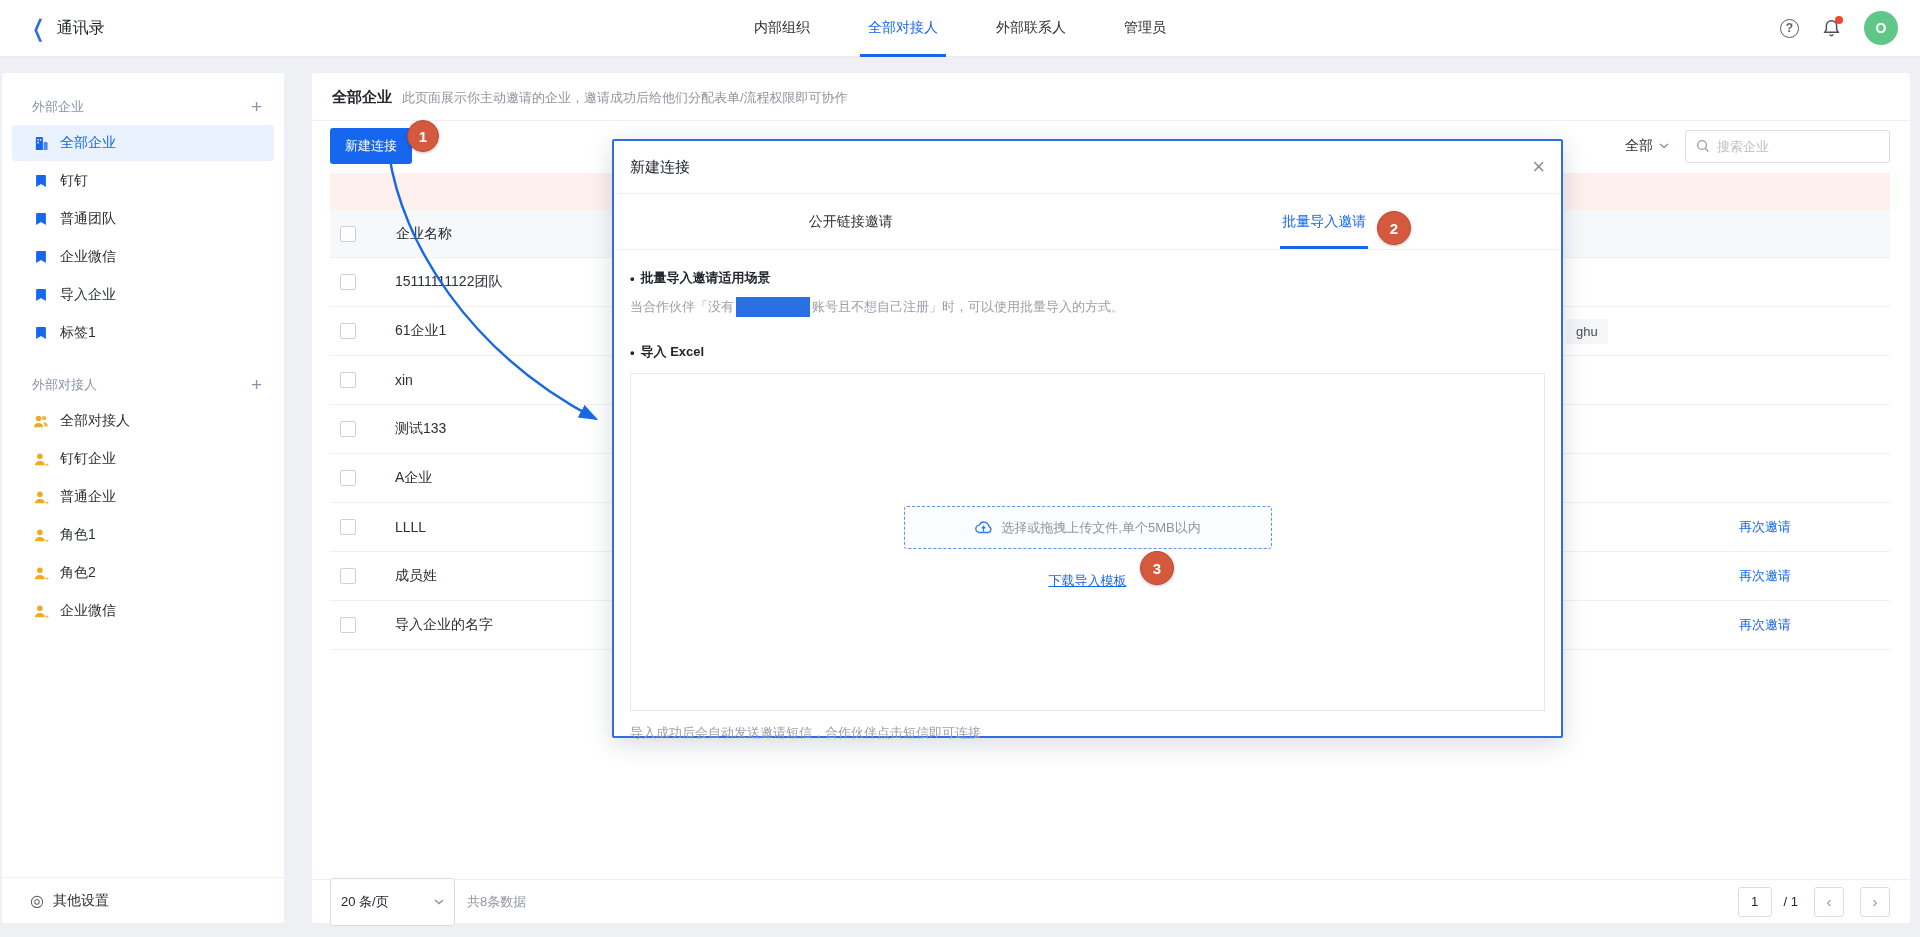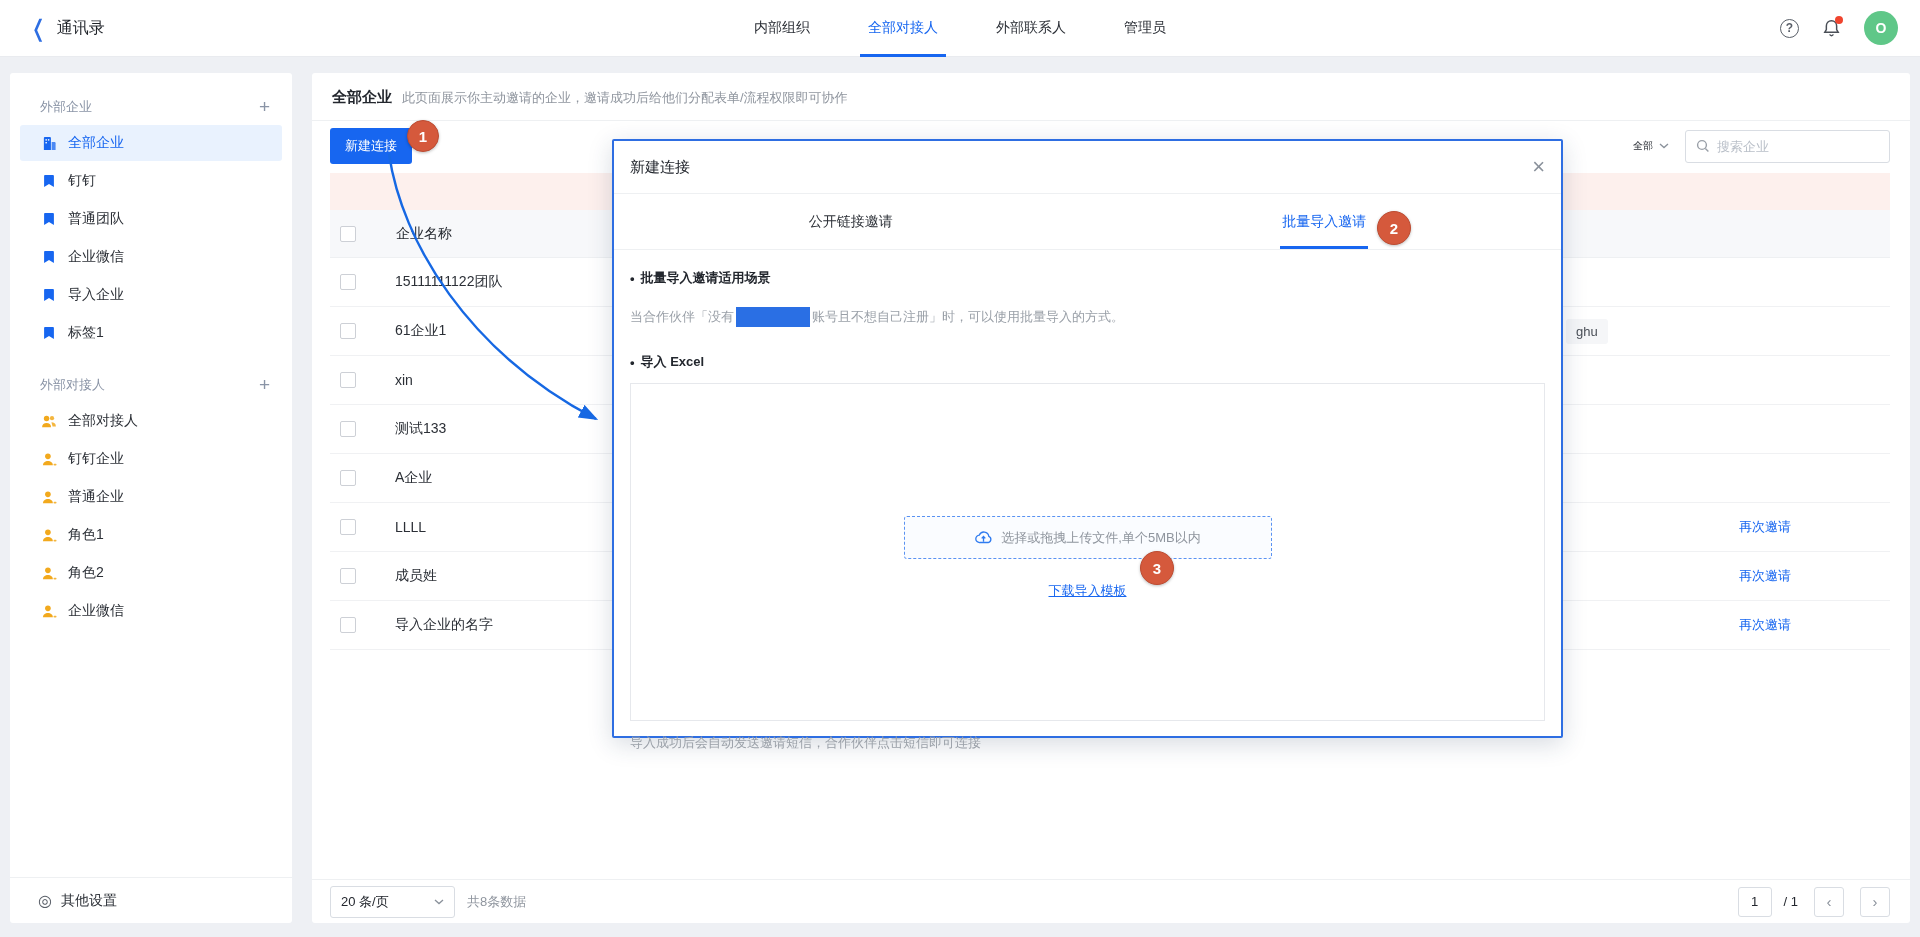--- a/index.html
+++ b/index.html
@@ -23,21 +23,21 @@
   .topbar-right{margin-left:auto;display:flex;align-items:center;gap:22px;padding-right:22px;}
   .help-ic{width:19px;height:19px;border:1.5px solid #595f68;border-radius:50%;display:flex;
     align-items:center;justify-content:center;font-size:12px;color:#595f68;font-weight:bold;}
   .bell-wrap{position:relative;display:flex;}
   .bell-dot{position:absolute;top:-2px;right:-1px;width:8px;height:8px;border-radius:50%;background:#f0442e;}
   .avatar{width:34px;height:34px;border-radius:50%;background:#5fc788;color:#fff;display:flex;
     align-items:center;justify-content:center;font-size:14px;font-weight:bold;}
 
   
   .workspace{position:absolute;top:57px;left:0;right:0;bottom:0;}
-  .sidebar{position:absolute;left:10px;top:16px;width:282px;bottom:14px;background:#fff;
+  .sidebar{position:absolute;left:2px;top:16px;width:282px;bottom:14px;background:#fff;
     border-radius:3px;padding-top:18px;}
   .sb-title{display:flex;align-items:center;justify-content:space-between;height:32px;
     padding:0 22px 0 30px;color:#8a94a6;font-size:13px;}
   .sb-plus{font-size:19px;color:#8a94a6;cursor:pointer;font-weight:300;}
   .sb-item{margin:2px 10px;height:36px;border-radius:3px;display:flex;align-items:center;
     gap:11px;padding-left:21px;font-size:14px;color:#2b2f36;cursor:pointer;}
   .sb-item.selected{background:#e9f2fe;color:#1766f0;}
   .sb-ic{display:flex;width:16px;height:16px;align-items:center;justify-content:center;}
   .ic-blue{color:#1766f0;} .ic-yellow{color:#f2a91d;}
   .sb-section-gap{height:16px;}
@@ -46,39 +46,39 @@
   .gear{font-size:16px;color:#595f68;line-height:1;}
 
   .main{position:absolute;left:312px;right:10px;top:16px;bottom:14px;background:#fff;border-radius:3px;}
   .m-header{display:flex;align-items:baseline;gap:10px;padding:15px 20px 13px;border-bottom:1px solid #eef0f2;}
   .m-title{font-size:15px;font-weight:bold;color:#23272e;}
   .m-sub{font-size:13px;color:#8f959e;}
   .m-toolbar{display:flex;align-items:center;padding:8px 20px 6px 18px;height:48px;}
   .btn-primary{background:#1766f0;color:#fff;border:none;border-radius:3px;font-size:13px;
     padding:9px 15px;cursor:pointer;font-family:inherit;}
   .toolbar-right{margin-left:auto;display:flex;align-items:center;gap:16px;}
-  .filter{display:flex;align-items:center;gap:6px;font-size:10px;color:#2b2f36;cursor:pointer;}
+  .filter{display:flex;align-items:center;gap:6px;font-size:14px;color:#2b2f36;cursor:pointer;}
   .searchbox{width:205px;height:33px;border:1px solid #d9dde3;border-radius:3px;display:flex;
     align-items:center;padding:0 10px;gap:7px;background:#fff;}
   .searchbox input{border:none;outline:none;flex:1;font-size:13px;color:#2b2f36;font-family:inherit;min-width:0;}
   .searchbox input::placeholder{color:#b9bfc8;}
   .notice{height:37px;background:#fdf0ed;margin:4px 20px 0 18px;}
   .table{margin:0 20px 0 18px;}
   .thead{height:48px;background:#f7f8fa;display:flex;align-items:center;border-bottom:1px solid #eef0f2;}
   .checkbox{width:16px;height:16px;border:1px solid #cdd0d6;border-radius:2px;background:#fff;
     margin-left:10px;flex:0 0 auto;cursor:pointer;}
   .th-name{margin-left:40px;font-size:14px;font-weight:normal;color:#23272e;}
   .trow{height:49px;display:flex;align-items:center;border-bottom:1px solid #f0f1f3;position:relative;}
   .tname{margin-left:39px;font-size:14px;color:#2b2f36;}
   .ttag{position:absolute;left:1236px;background:#f5f6f8;color:#4a4f57;font-size:13px;
     padding:5px 10px;border-radius:3px;}
   .taction{position:absolute;right:99px;color:#1766f0;font-size:13px;cursor:pointer;}
   .pagebar{position:absolute;bottom:0;left:0;right:0;height:44px;border-top:1px solid #eef0f2;
     display:flex;align-items:center;gap:12px;padding:0 20px 0 18px;font-size:13px;color:#8f959e;}
-  .psize{width:125px;height:32px;border:1px solid #d9dde3;border-radius:3px;display:flex;
+  .psize{width:125px;height:48px;border:1px solid #d9dde3;border-radius:3px;display:flex;
     align-items:center;justify-content:space-between;padding:0 10px;color:#23272e;cursor:pointer;background:#fff;}
   .pspacer{flex:1;}
   .pinput{width:34px;height:30px;border:1px solid #d9dde3;border-radius:3px;text-align:center;
     font-size:13px;color:#23272e;outline:none;font-family:inherit;}
   .ptotal{color:#23272e;}
   .pbtn{width:30px;height:30px;border:1px solid #d9dde3;border-radius:3px;background:#fff;display:flex;
     align-items:center;justify-content:center;color:#8a919b;font-size:15px;cursor:pointer;margin-left:4px;}
 
   
   .modal{position:absolute;left:612px;top:139px;width:951px;height:599px;background:#fff;
@@ -88,21 +88,21 @@
   .modal-close{margin-left:auto;font-size:22px;color:#8a919b;cursor:pointer;line-height:1;}
   .modal-tabs{height:56px;display:flex;border-bottom:1px solid #eef0f2;}
   .m-tab{flex:1;display:flex;align-items:center;justify-content:center;font-size:14px;
     color:#2b2f36;position:relative;cursor:pointer;}
   .m-tab.active{color:#1766f0;}
   .m-tab.active::after{content:'';position:absolute;bottom:0;left:50%;transform:translateX(-50%);
     width:88px;height:3px;background:#1766f0;}
   .modal-body{padding:2px 16px 0;}
   .bullet-head{margin-top:17px;font-size:13px;font-weight:bold;color:#23272e;display:flex;gap:6px;align-items:center;}
   .bullet-head.import{margin-top:26px;}
-  .scene-text{margin-top:20px;font-size:13px;color:#9aa0a8;display:flex;align-items:center;}
+  .scene-text{margin-top:10px;font-size:13px;color:#9aa0a8;display:flex;align-items:center;}
   .redact{display:inline-block;width:74px;height:20px;background:#2a6fe4;margin:0 2px;}
   .upload-box{margin-top:12px;height:338px;border:1px solid #e6e8ec;position:relative;}
   .dropzone{position:absolute;top:132px;left:50%;transform:translateX(-50%);width:368px;height:43px;
     border:1px dashed #5a92f2;background:#fafcff;border-radius:3px;display:flex;align-items:center;
     justify-content:center;gap:8px;color:#8f959e;font-size:13px;cursor:pointer;}
   .download{position:absolute;top:198px;left:50%;transform:translateX(-50%);color:#1766f0;
     font-size:13px;text-decoration:underline;cursor:pointer;}
   .modal-note{margin-top:13px;font-size:13px;color:#9aa0a8;}
 
   

